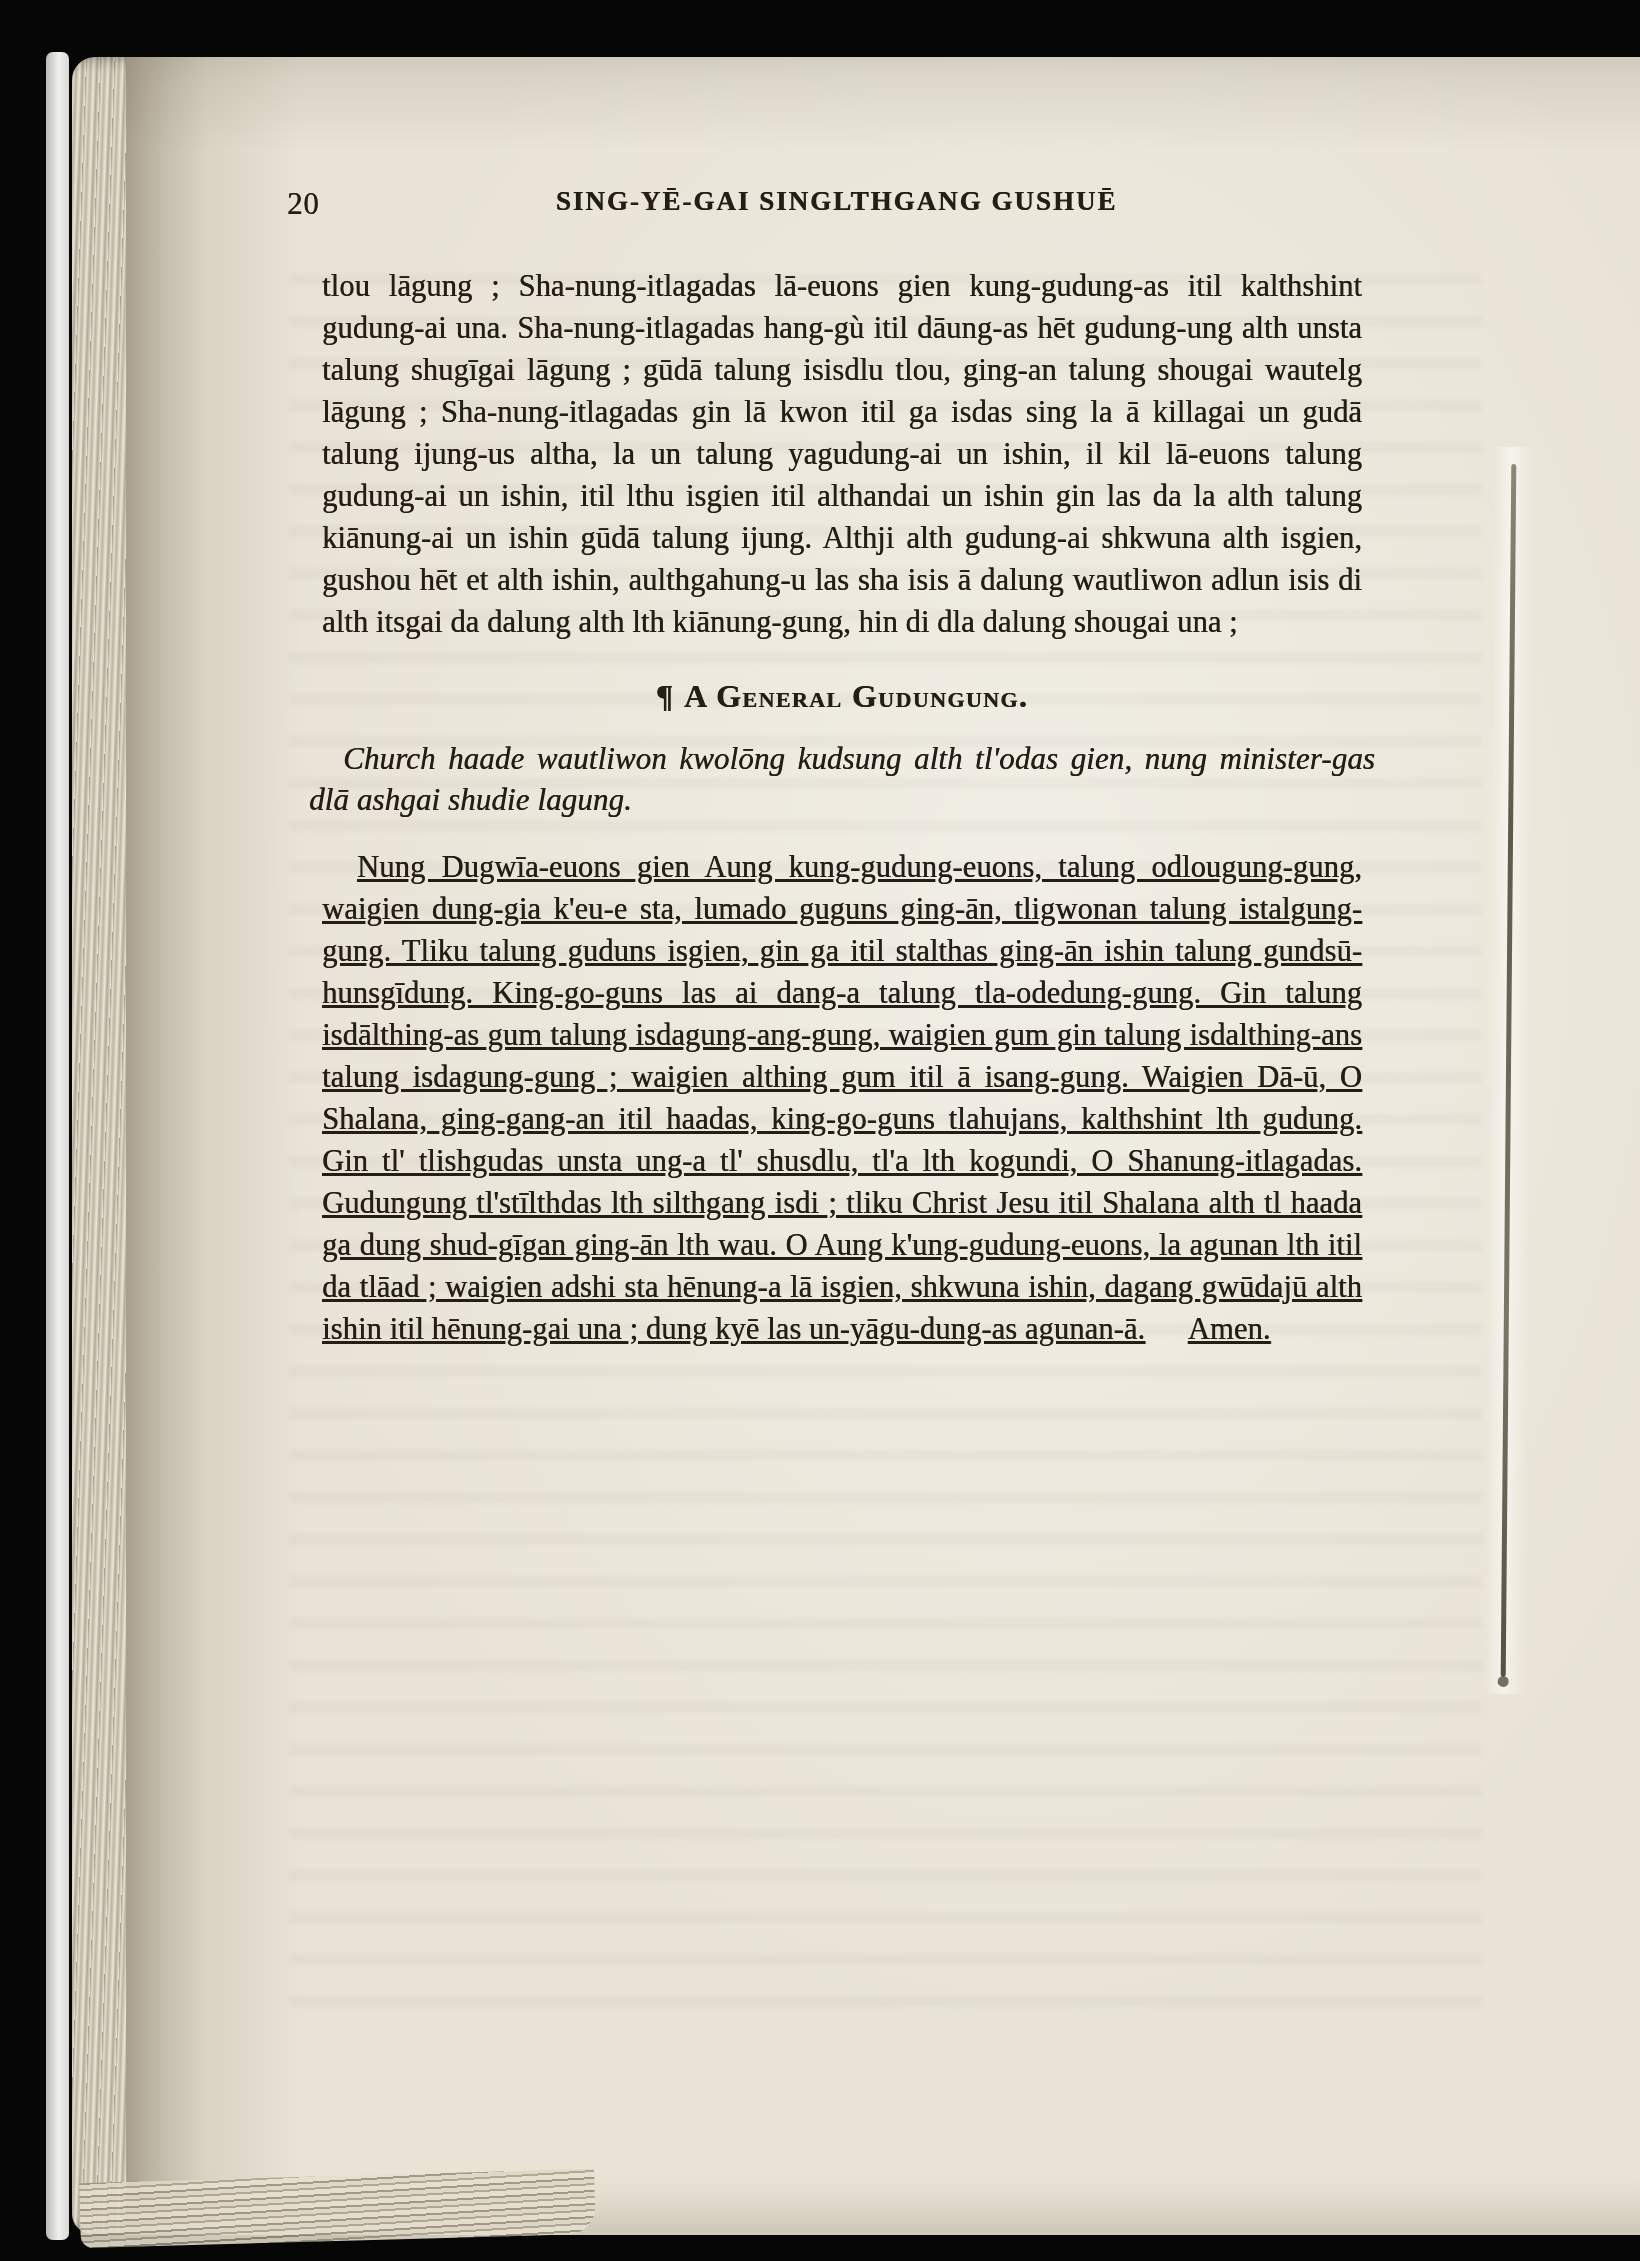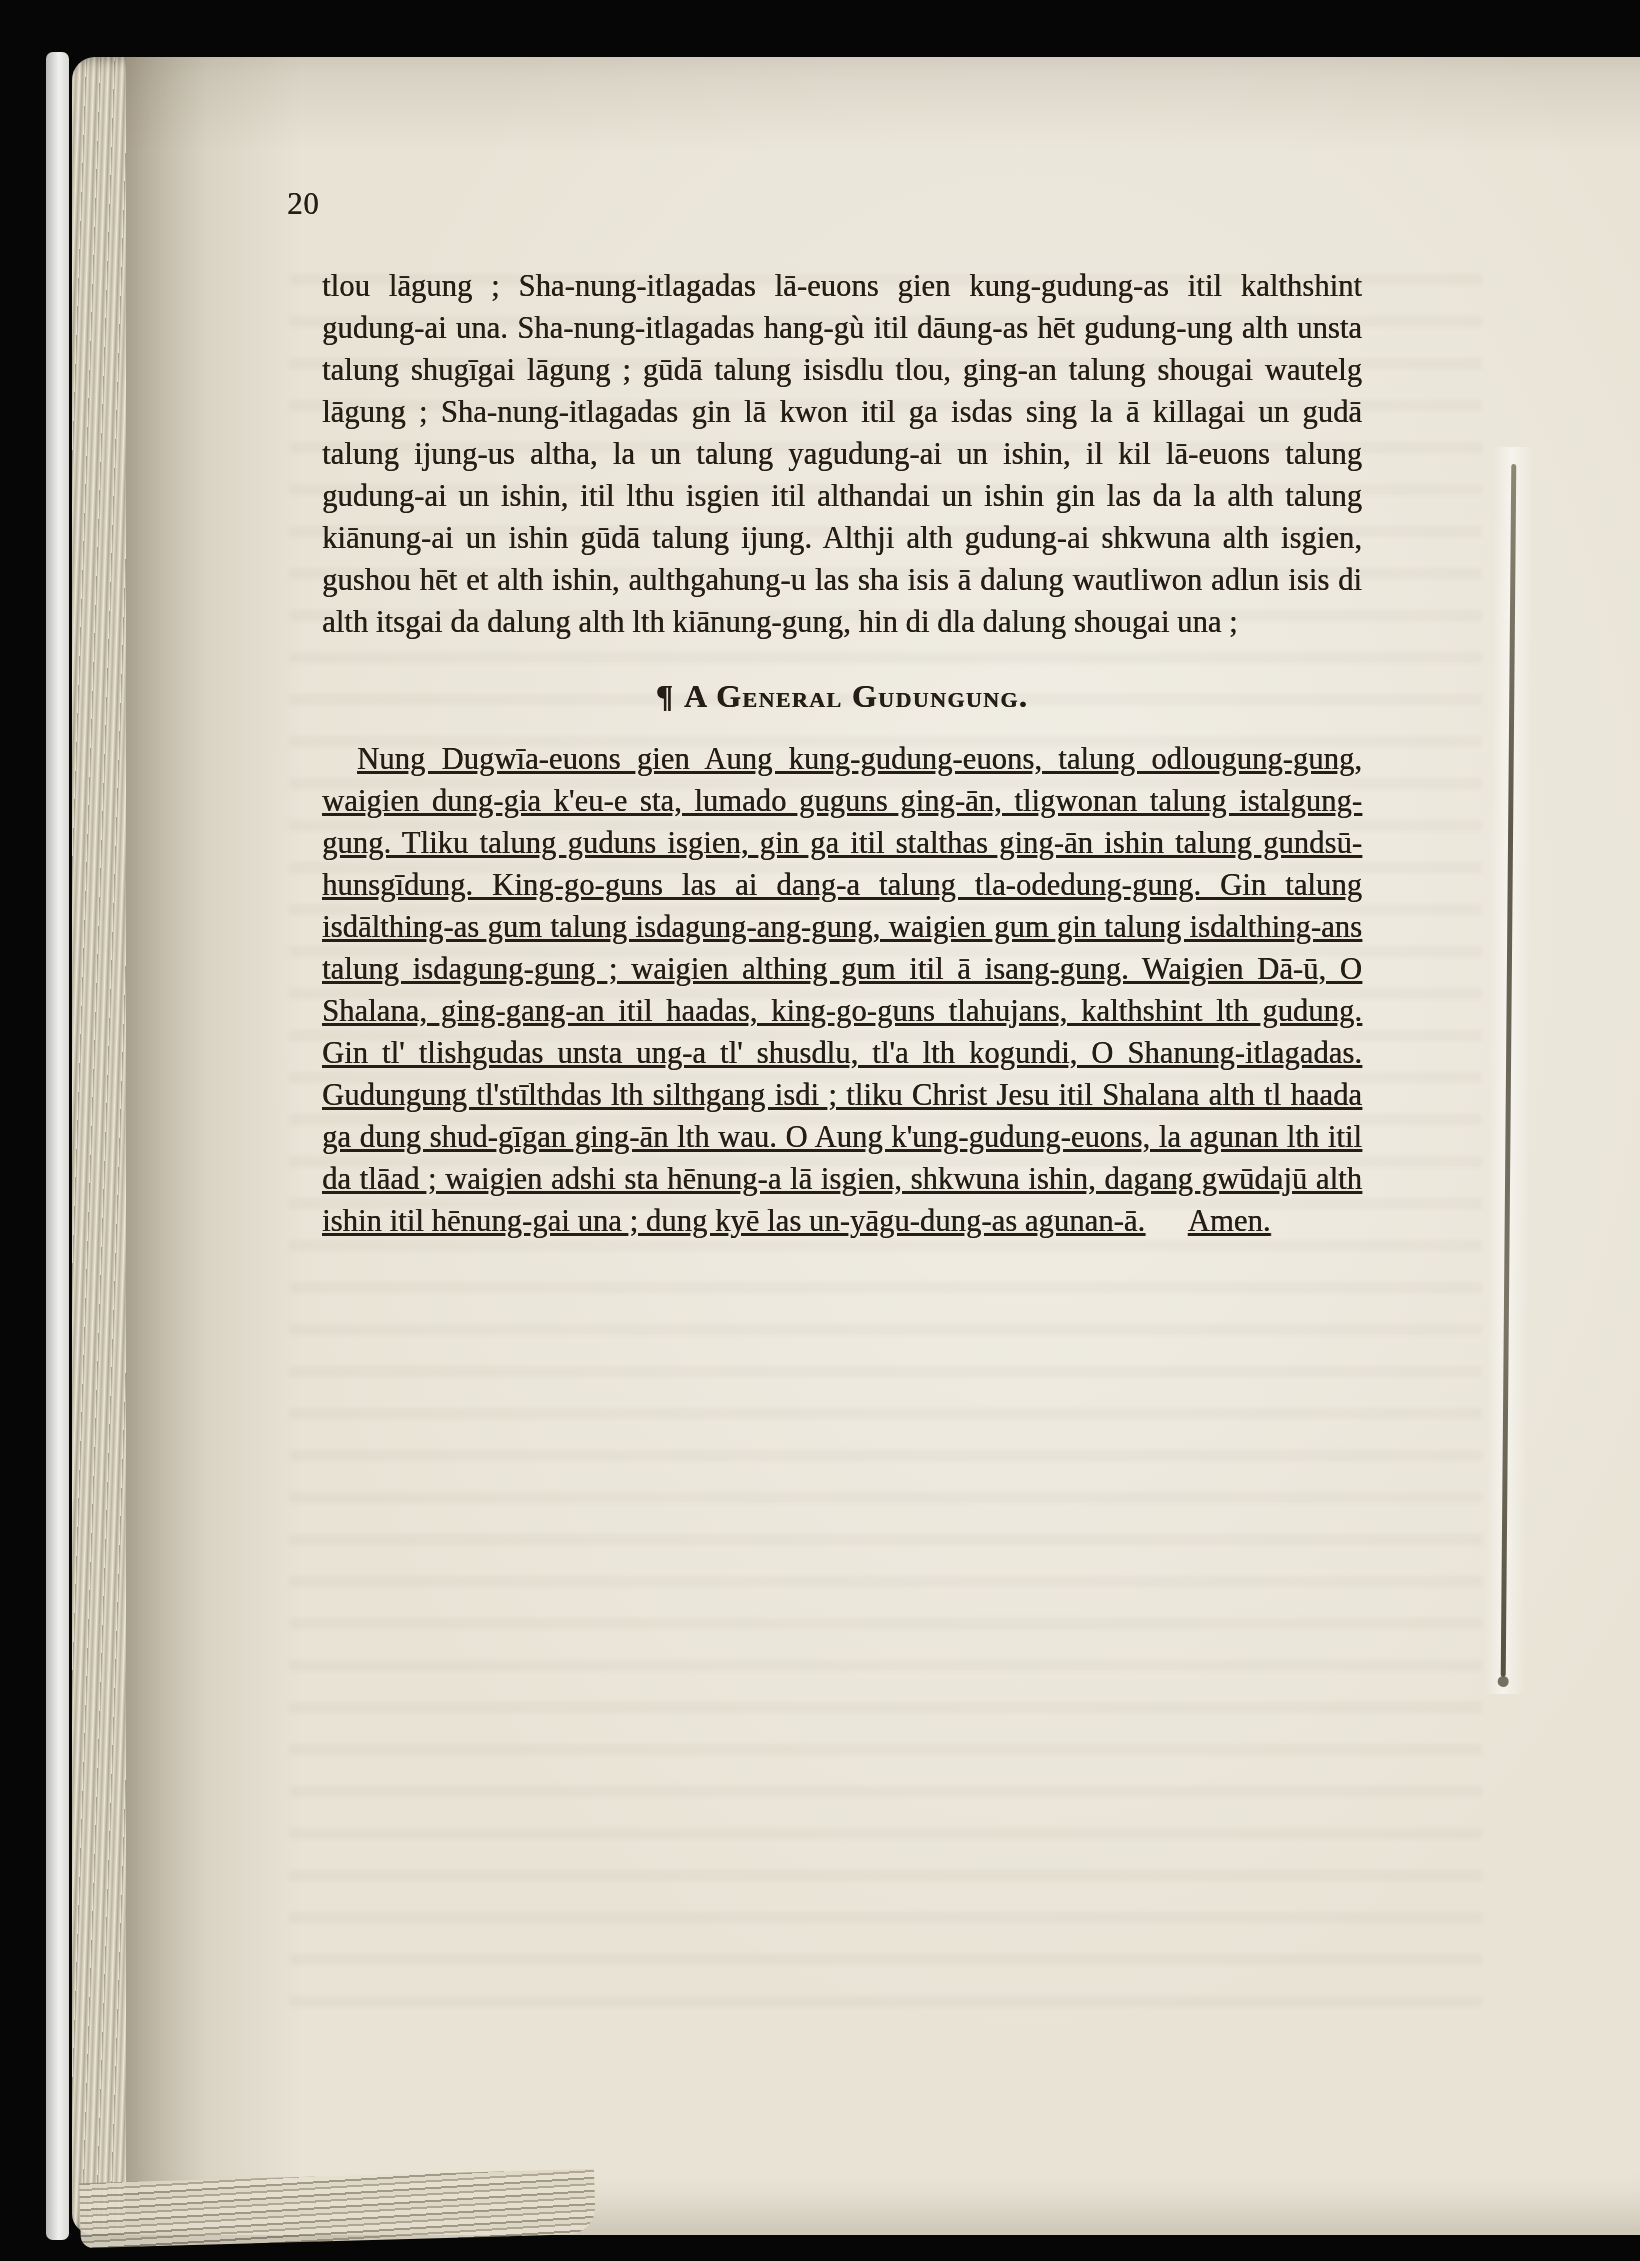--- a/index.html
+++ b/index.html
@@ -128,28 +128,30 @@
   <div class="edge-strip"></div>
   <div class="page-stack"></div>
 
   <div class="page">
     <div class="bleed"></div>
 
     <div class="text-block">
 
       <div class="page-header">
         <span class="page-number">20</span>
+        <span class="running-title">SING-YĒ-GAI SINGLTHGANG GUSHUĒ</span>
       </div>
 
       <p class="body-par par-1">tlou lāgung ; Sha-nung-itlagadas lā-euons gien kung-gudung-as itil kalthshint gudung-ai una.  Sha-nung-itlagadas hang-gù itil dāung-as hēt gudung-ung alth unsta talung shugīgai lāgung ; gūdā talung isisdlu tlou, ging-an talung shougai wautelg lāgung ; Sha-nung-itlagadas gin lā kwon itil ga isdas sing la ā killagai un gudā talung ijung-us altha, la un talung yagudung-ai un ishin, il kil lā-euons talung gudung-ai un ishin, itil lthu isgien itil althandai un ishin gin las da la alth talung kiānung-ai un ishin gūdā talung ijung. Althji alth gudung-ai shkwuna alth isgien, gushou hēt et alth ishin, aulthgahung-u las sha isis ā dalung wautliwon adlun isis di alth itsgai da dalung alth lth kiānung-gung, hin di dla dalung shougai una ;</p>
 
       <h2 class="section-heading">
         <span class="pilcrow">¶</span><span class="title">A General Gudungung.</span>
       </h2>
 
+      <p class="rubric">Church haade wautliwon kwolōng kudsung alth tl'odas gien, nung minister-gas dlā ashgai shudie lagung.</p>
 
       <p class="body-par par-2">
         <span>Nung Dugwīa-euons gien Aung kung-gudung-euons, talung odlougung-gung, waigien dung-gia k'eu-e sta, lumado guguns ging-ān, tligwonan talung istalgung-gung.  Tliku talung guduns isgien, gin ga itil stalthas ging-ān ishin talung gundsū-hunsgīdung.  King-go-guns las ai dang-a talung tla-odedung-gung.  Gin talung isdālthing-as gum talung isdagung-ang-gung, waigien gum gin talung isdalthing-ans talung isdagung-gung ; waigien althing gum itil ā isang-gung. Waigien Dā-ū, O Shalana, ging-gang-an itil haadas, king-go-guns tlahujans, kalthshint lth gudung.  Gin tl' tlishgudas unsta ung-a tl' shusdlu, tl'a lth kogundi, O Shanung-itlagadas.  Gudungung tl'stīlthdas lth silthgang isdi ; tliku Christ Jesu itil Shalana alth tl haada ga dung shud-gīgan ging-ān lth wau.  O Aung k'ung-gudung-euons, la agunan lth itil da tlāad ; waigien adshi sta hēnung-a lā isgien, shkwuna ishin, dagang gwūdajū alth ishin itil hēnung-gai una ; dung kyē las un-yāgu-dung-as agunan-ā.</span><span class="amen">Amen.</span>
       </p>
 
     </div>
   </div>
 
   <div class="crease"></div>
   <div class="thread"></div>

